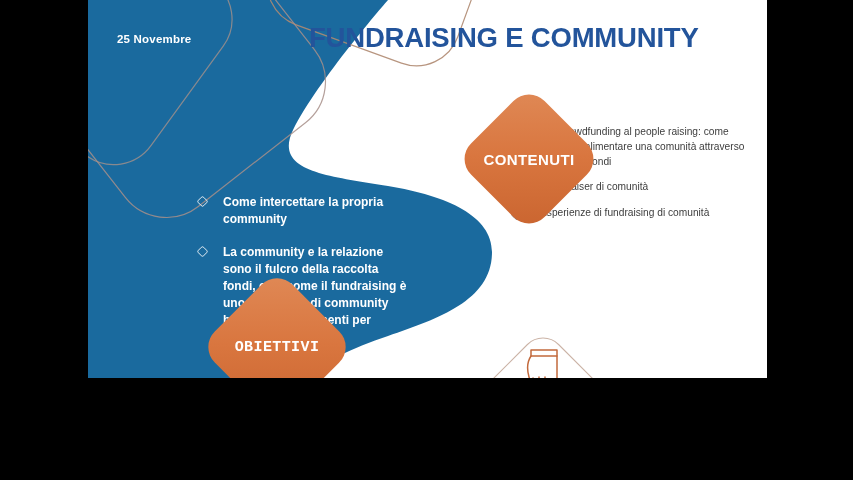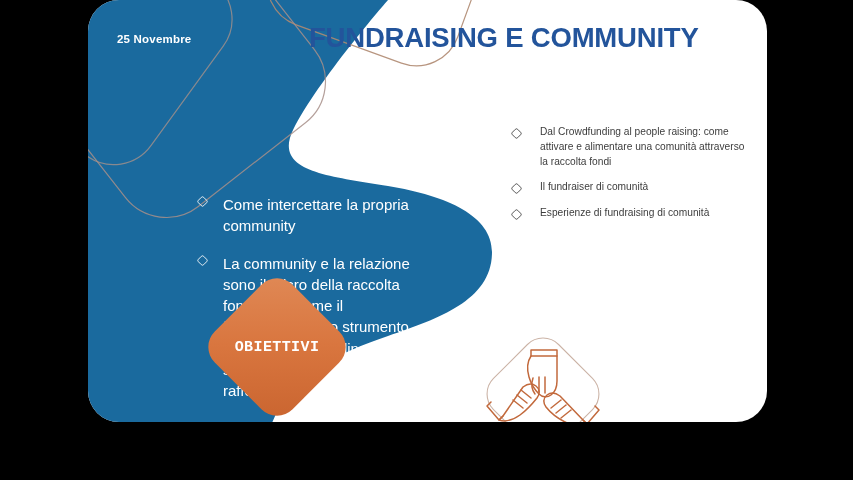--- a/index.html
+++ b/index.html
@@ -31,24 +31,23 @@
   }
   .letterbox.left  { left: 0;  width: 88px; }
   .letterbox.right { left: 767px; width: 86px; }
 
   
   #slide {
     position: absolute;
     left: 88px;
     top: 0;
     width: 679px;
-    height: 422px;
+    height: 378px;
     background: #ffffff;
     overflow: hidden;
-    border-radius: 31px;
   }
 
   
   .blue-panel {
     position: absolute;
     left: 0;
     top: 0;
     width: 679px;
     height: 480px;
     z-index: 1;
@@ -155,22 +154,22 @@
 
   
   #bullets-left {
     left: 108px;
     top: 194px;
     width: 215px;
   }
   #bullets-left .bullet-row { margin-bottom: 16px; }
   #bullets-left .bullet-text {
     color: #ffffff;
-    font-size: 15px;
-    font-weight: normal;
+    font-size: 12px;
+    font-weight: bold;
     line-height: 1.42;
   }
   #bullets-left .bullet-mark { margin-right: 14px; margin-top: 1px; }
 
   
   .hands-illo {
     position: absolute;
     left: 381px;
     top: 330px;
     width: 148px;
@@ -222,20 +221,24 @@
         <rect x="-30" y="-50" width="240" height="240" rx="52" ry="52" transform="rotate(-38 90 70)"></rect>
       </g>
     </svg>
 
     <div class="date-label">25 Novembre</div>
 
     <div class="title-block">
       <span>FUNDRAISING E COMMUNITY</span>
     </div>
 
+    <div class="diamond-badge" id="badge-contenuti">
+      <div class="shape"></div>
+      <div class="blabel">CONTENUTI</div>
+    </div>
 
     <div class="diamond-badge" id="badge-obiettivi">
       <div class="shape"></div>
       <div class="blabel">OBIETTIVI</div>
     </div>
 
     <div class="bullets" id="bullets-right">
 
       <div class="bullet-row">
         <svg class="bullet-mark" viewBox="0 0 20 20">

